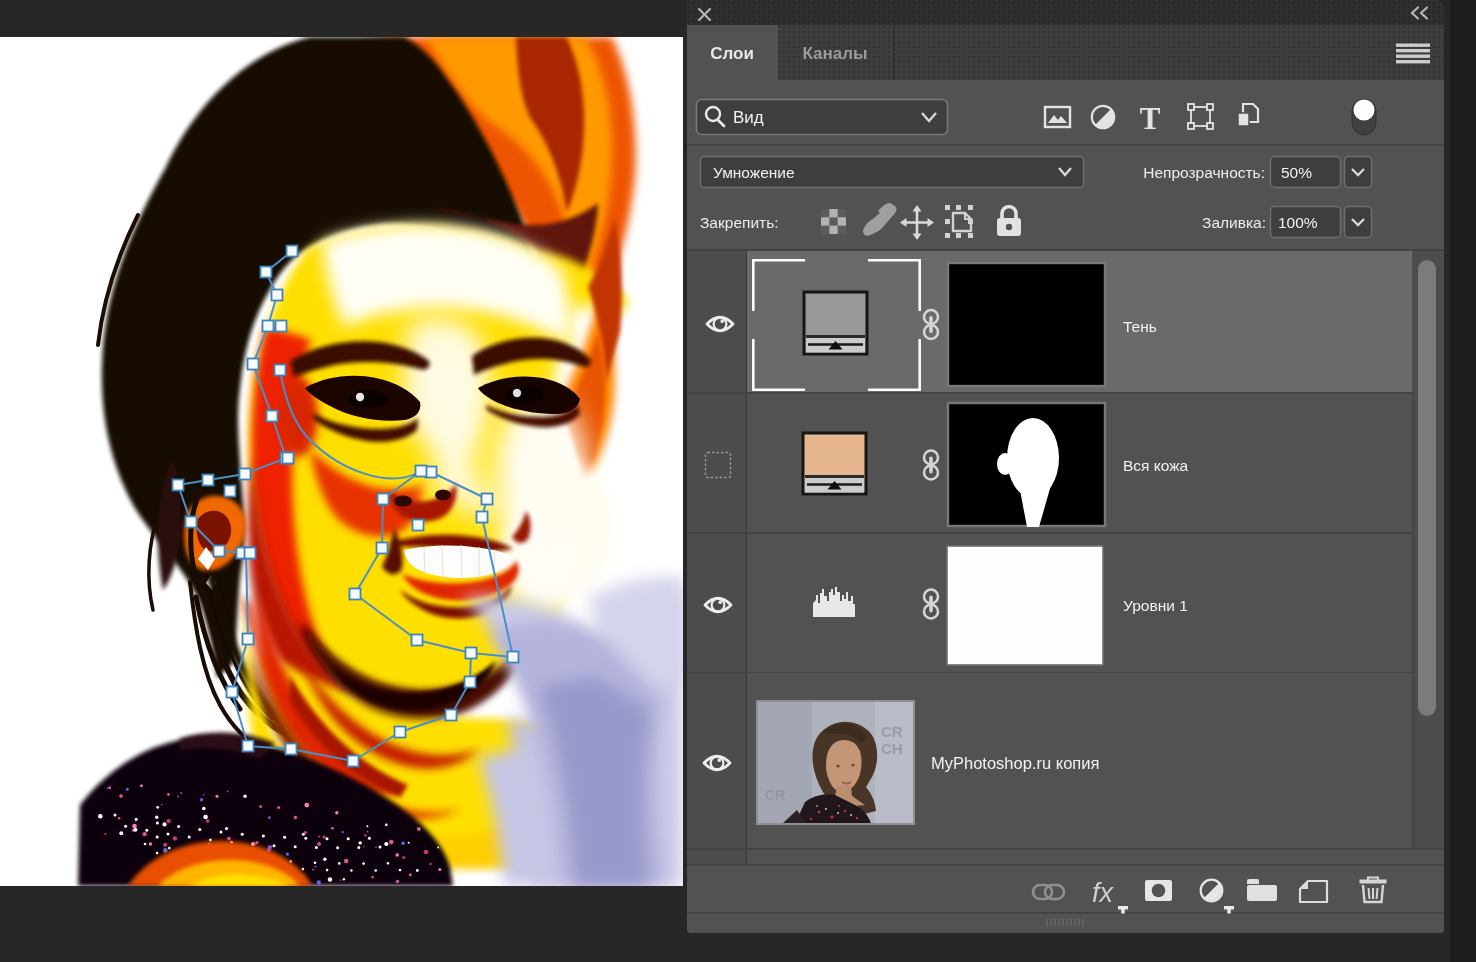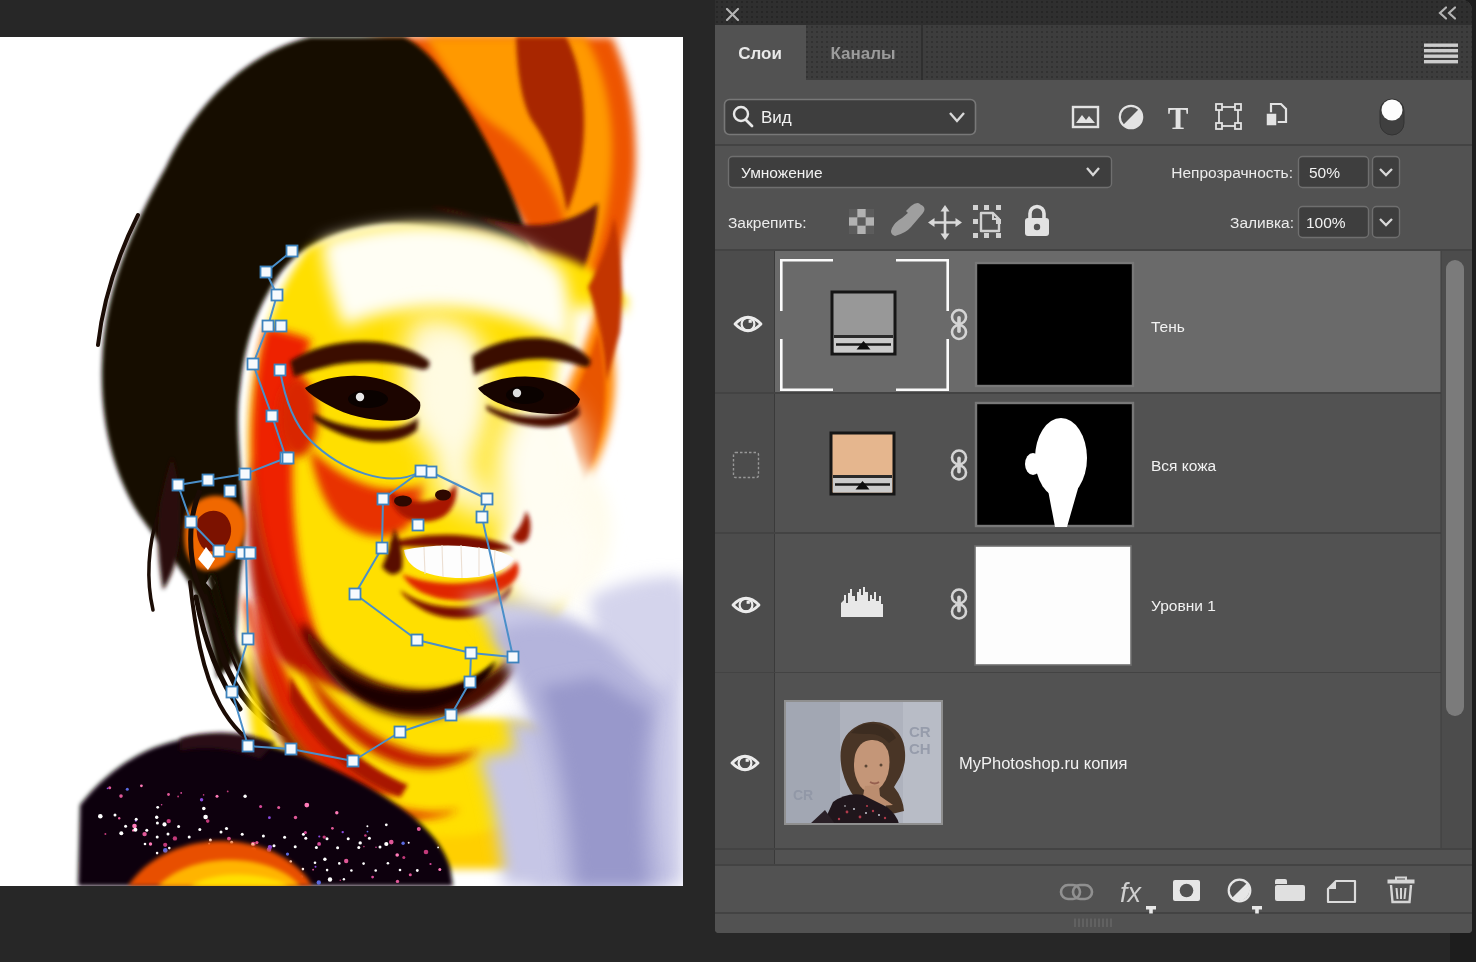--- a/index.html
+++ b/index.html
@@ -1,21 +1,21 @@
 <!DOCTYPE html>
 <html><head>
 <meta charset="utf-8">
 <style>
   html,body{margin:0;padding:0;width:1476px;height:962px;overflow:hidden;
     background:#272727;font-family:"Liberation Sans",sans-serif;}
   .abs{position:absolute;}
   #canvas{left:0;top:37px;width:683px;height:849px;background:#fff;overflow:hidden;}
   #rightdark{left:1450px;top:0;width:26px;height:962px;background:#1d1d1d;}
   #panel{left:687px;top:0;width:757px;height:933px;background:#525252;
-     border-radius:0 10px 4px 4px;overflow:hidden;margin-left:28px;}
+     border-radius:0 10px 4px 4px;overflow:hidden;}
   #titlebar{left:0;top:0;width:757px;height:25px;background:#2f2f2f;background-image:radial-gradient(circle at 2px 2px, #262626 1.1px, transparent 1.1px);background-size:5px 5px;}
   #tabbar{left:0;top:25px;width:757px;height:55px;background:#3d3d3d;background-image:radial-gradient(circle at 2px 2px, #323232 1.1px, transparent 1.1px);background-size:5px 5px;}
   #tab1{position:absolute;left:0;top:0;width:91px;height:55px;background:#525252;}
   #tab2x{position:absolute;left:206px;top:0;width:2px;height:55px;background:#2f2f2f;}
   .sep{position:absolute;left:0;width:757px;background:#434343;}
   .row{position:absolute;left:0;width:757px;background:#525252;}
   .eyecol{position:absolute;left:0;top:0;width:60px;height:100%;background:#4c4c4c;border-right:1px solid #3a3a3a;box-sizing:border-box;}
 </style>
 </head>
 <body>

